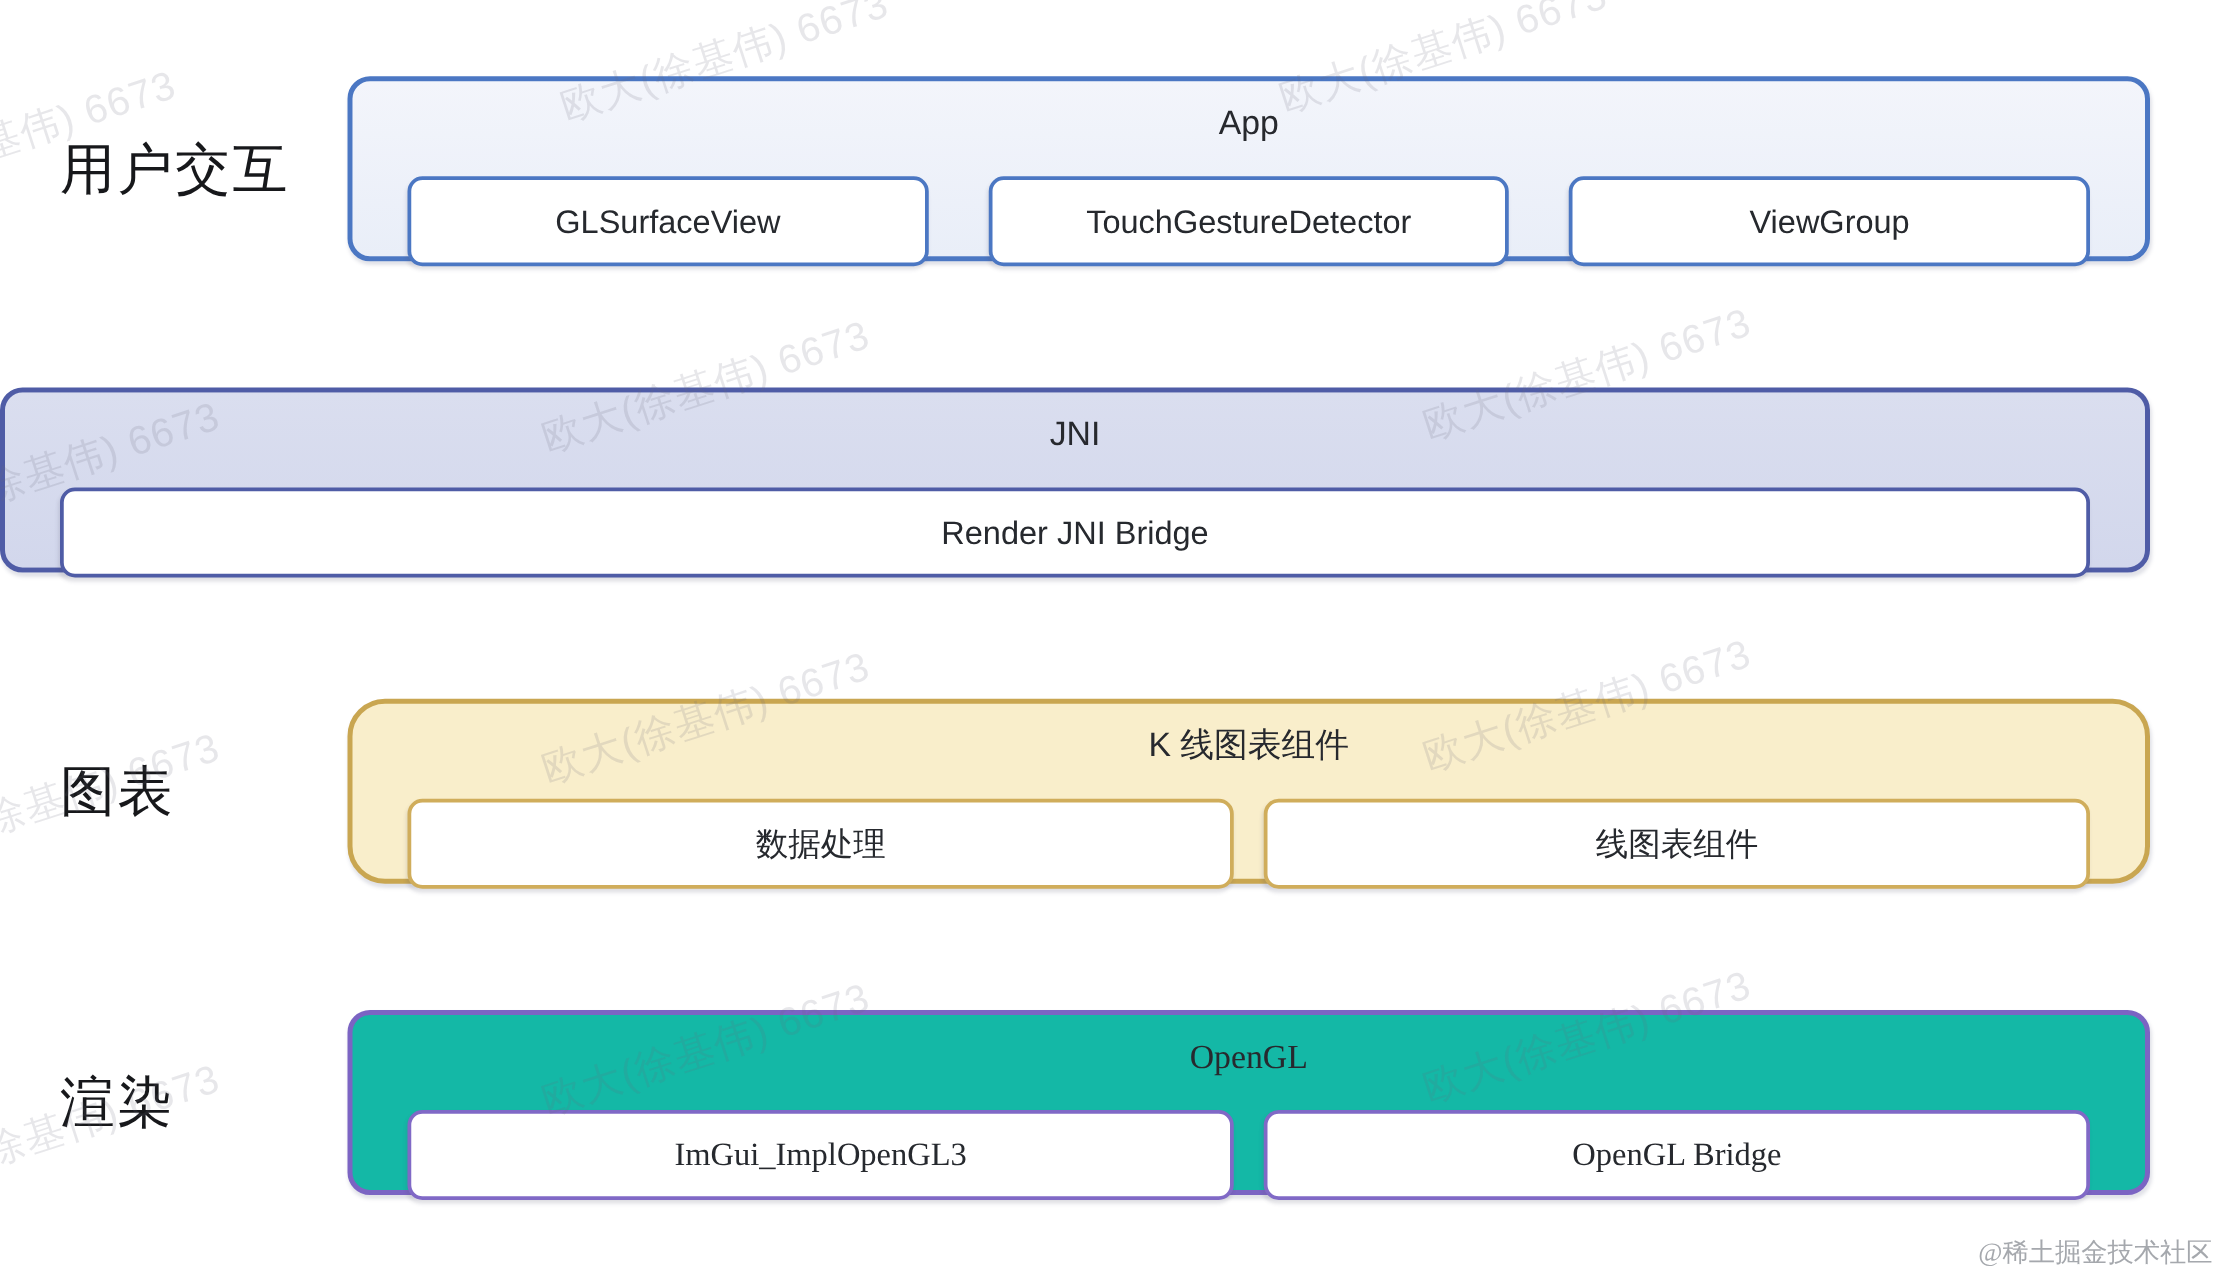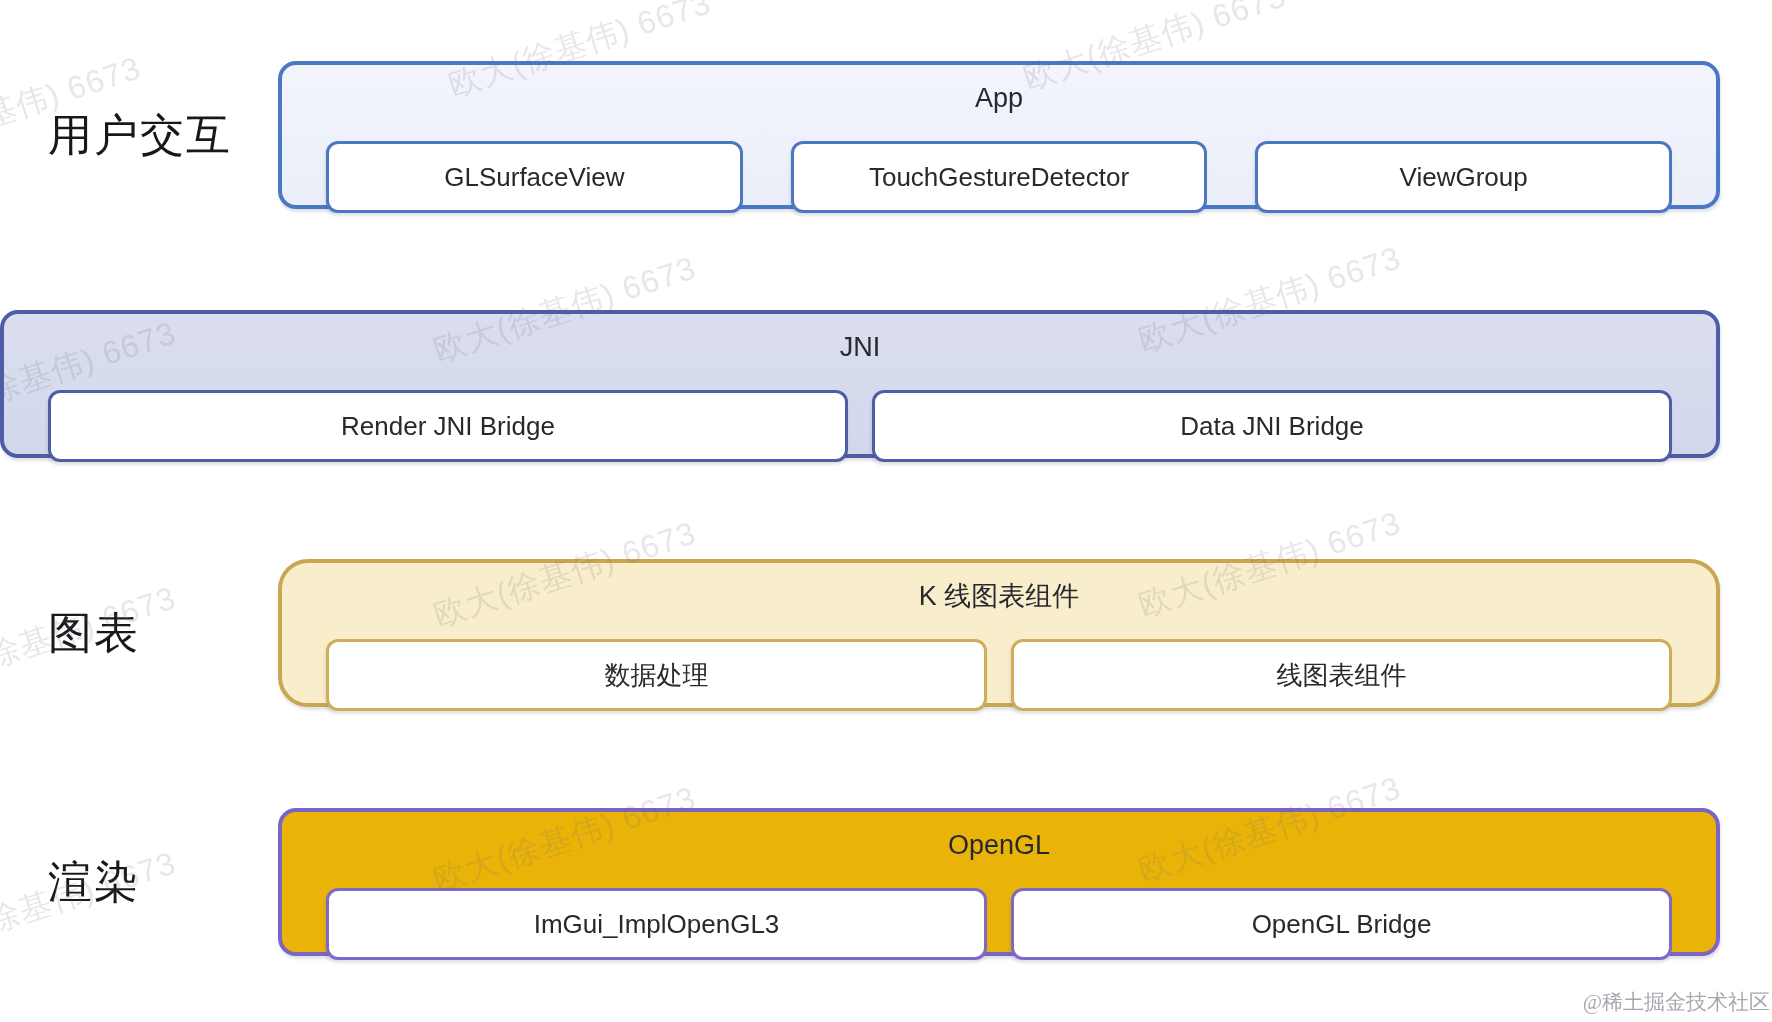--- a/index.html
+++ b/index.html
@@ -36,21 +36,21 @@
     box-shadow:-1px 3px 3px rgba(80,80,110,0.15);
   }
   .l1 .boxes{gap:48px;}
   .l2 .boxes,.l3 .boxes,.l4 .boxes{gap:24px;}
   .l1 .layer{background:linear-gradient(180deg,#f3f5fb,#e9eef8);border-color:#4b77c3;}
   .l1 .box{border-color:#4b77c3;}
   .l2 .layer{background:linear-gradient(180deg,#dadeef,#d2d7ec);border-color:#4f5ca6;}
   .l2 .box{border-color:#4f5ca6;}
   .l3 .layer{background:#f9eecb;border-color:#c9a651;border-radius:30px;}
   .l3 .box{border-color:#d0ad5b;}
-  .l4 .layer{background:#eab308;border-color:#7b64c3;}
+  .l4 .layer{background:#14b8a6;border-color:#7b64c3;font-family:Liberation Serif, serif;}
   .l4 .box{border-color:#8069c6;}
   .watermarks{position:absolute;inset:0;z-index:2;pointer-events:none;}
   .wm{
     position:absolute;white-space:nowrap;
     font-size:32px;letter-spacing:1px;
     color:rgba(105,108,122,0.16);
     transform:rotate(-18deg);transform-origin:0 50%;
   }
   .credit{
     position:absolute;right:2px;bottom:6px;z-index:3;
@@ -73,21 +73,20 @@
         <div class="box">ViewGroup</div>
       </div>
     </div>
   </section>
 
   <section class="row l2">
     <div class="layer">
       <div class="layer-title">JNI</div>
       <div class="boxes">
         <div class="box">Render JNI Bridge</div>
-        <div class="box">Data JNI Bridge</div>
       </div>
     </div>
   </section>
 
   <section class="row l3">
     <div class="side-label">图表</div>
     <div class="layer">
       <div class="layer-title">K 线图表组件</div>
       <div class="boxes">
         <div class="box">数据处理</div>

